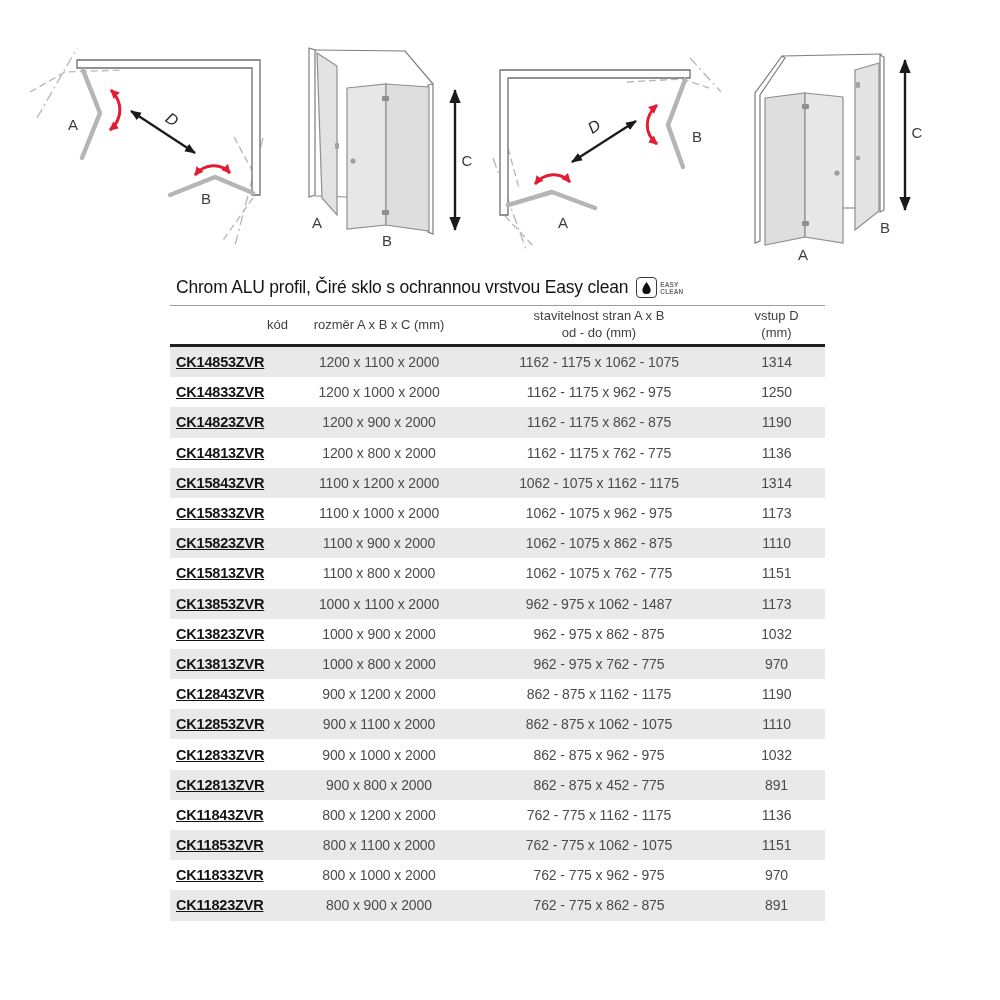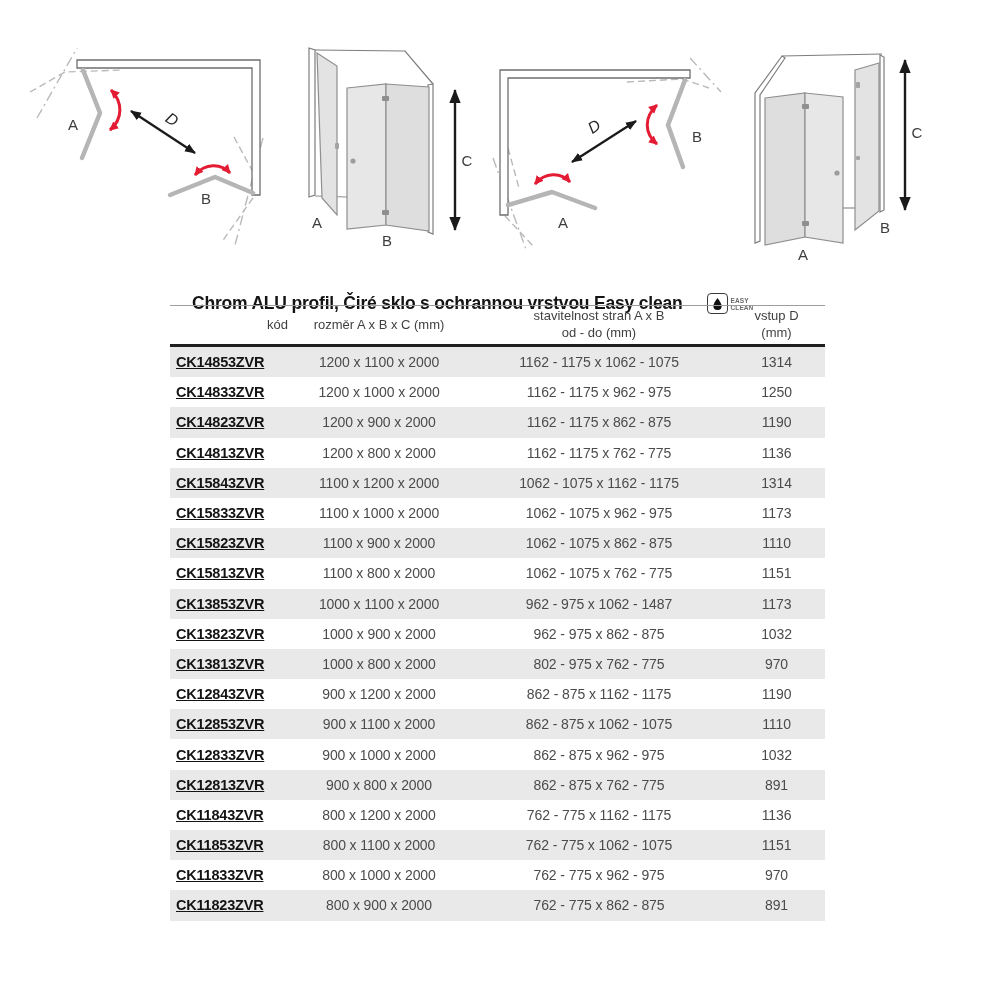--- a/index.html
+++ b/index.html
@@ -4,21 +4,21 @@
 <style>
   html,body{margin:0;padding:0;background:#fff;}
   .page{position:relative;width:1000px;height:1000px;background:#fff;overflow:hidden;
         font-family:"Liberation Sans",sans-serif;}
   .diag{position:absolute;}
   .d1{left:25px;top:30px;}
   .d2{left:295px;top:30px;}
   .d3{left:485px;top:30px;}
   .d4{left:740px;top:30px;}
   .title-row{position:absolute;left:176px;top:277px;display:flex;align-items:center;gap:8px;}
-  .title-row h1{margin:16px;font-size:17.5px;font-weight:bold;color:#141414;letter-spacing:-0.2px;}
+  .title-row h1{margin:0;font-size:17.5px;font-weight:normal;color:#141414;letter-spacing:-0.2px;}
   .badge{display:inline-flex;align-items:center;gap:3px;}
   .badge-box{width:19px;height:19px;border:1.6px solid #3a3a3a;border-radius:4px;
              display:flex;align-items:center;justify-content:center;background:#fff;}
   .badge-text{display:flex;flex-direction:column;font-size:6.5px;line-height:7px;
               color:#6a6a6a;font-weight:bold;letter-spacing:0.1px;}
   table.spec{position:absolute;left:170px;top:305px;width:655px;border-collapse:collapse;
              table-layout:fixed;}
   table.spec col.c-code{width:118px;}
   table.spec col.c-size{width:182px;}
   table.spec col.c-adj{width:258px;}
@@ -225,21 +225,21 @@
         </tr>
         <tr>
           <td class="col-code">CK13823ZVR</td>
           <td class="col-size">1000 x 900 x 2000</td>
           <td class="col-adjust">962 - 975 x 862 - 875</td>
           <td class="col-entry">1032</td>
         </tr>
         <tr>
           <td class="col-code">CK13813ZVR</td>
           <td class="col-size">1000 x 800 x 2000</td>
-          <td class="col-adjust">802 - 975 x 762 - 775</td>
+          <td class="col-adjust">962 - 975 x 762 - 775</td>
           <td class="col-entry">970</td>
         </tr>
         <tr>
           <td class="col-code">CK12843ZVR</td>
           <td class="col-size">900 x 1200 x 2000</td>
           <td class="col-adjust">862 - 875 x 1162 - 1175</td>
           <td class="col-entry">1190</td>
         </tr>
         <tr>
           <td class="col-code">CK12853ZVR</td>
@@ -249,21 +249,21 @@
         </tr>
         <tr>
           <td class="col-code">CK12833ZVR</td>
           <td class="col-size">900 x 1000 x 2000</td>
           <td class="col-adjust">862 - 875 x 962 - 975</td>
           <td class="col-entry">1032</td>
         </tr>
         <tr>
           <td class="col-code">CK12813ZVR</td>
           <td class="col-size">900 x 800 x 2000</td>
-          <td class="col-adjust">862 - 875 x 762 - 775</td>
+          <td class="col-adjust">862 - 875 x 452 - 775</td>
           <td class="col-entry">891</td>
         </tr>
         <tr>
           <td class="col-code">CK11843ZVR</td>
           <td class="col-size">800 x 1200 x 2000</td>
           <td class="col-adjust">762 - 775 x 1162 - 1175</td>
           <td class="col-entry">1136</td>
         </tr>
         <tr>
           <td class="col-code">CK11853ZVR</td>

